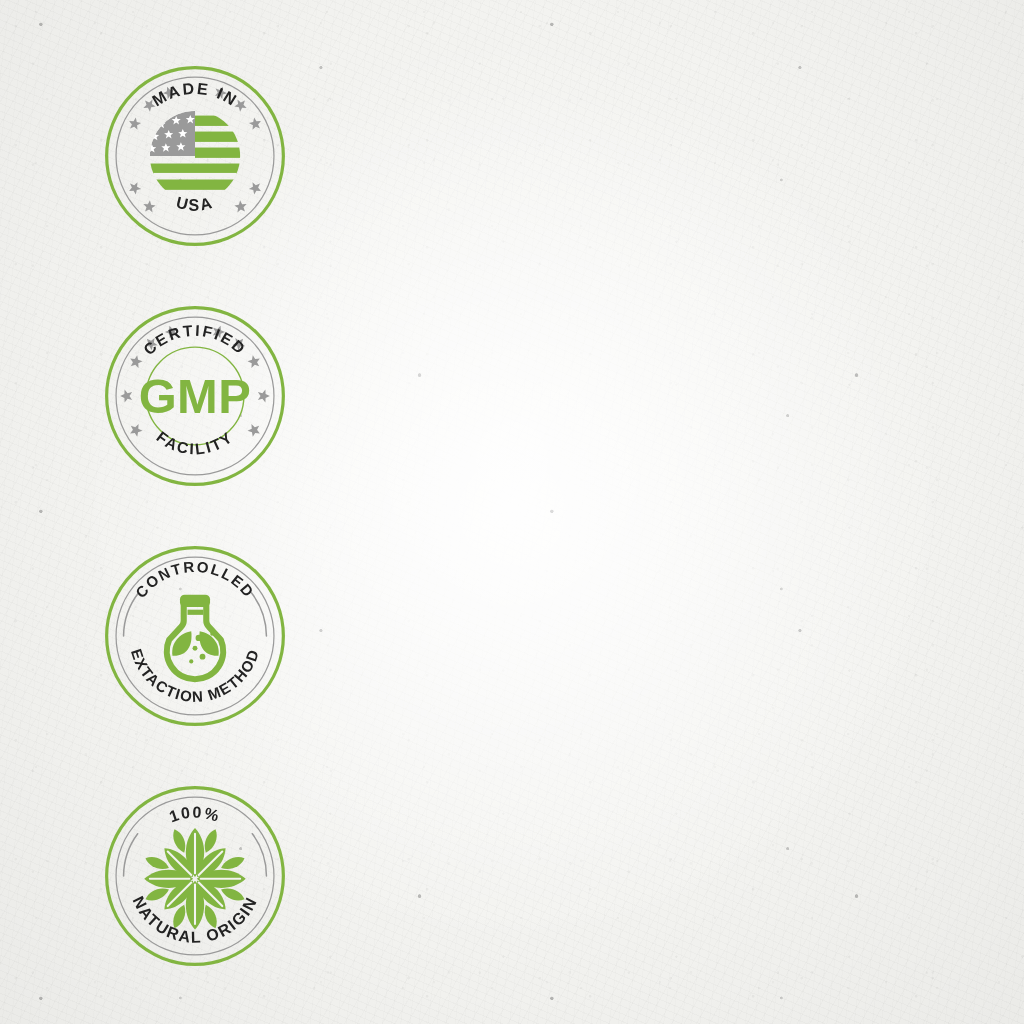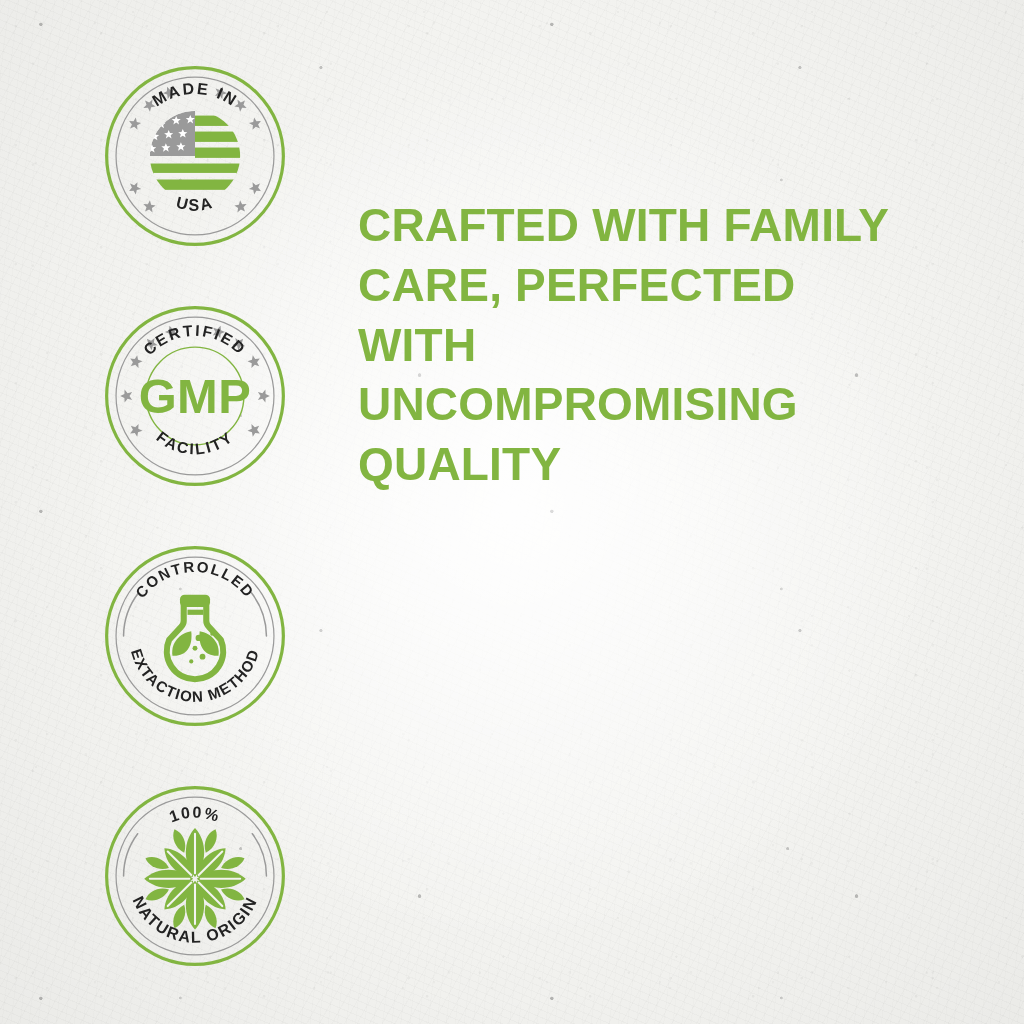--- a/index.html
+++ b/index.html
@@ -370,18 +370,17 @@
         </text>
         <text font-family="'Liberation Sans',sans-serif" font-size="17" font-weight="700" fill="#232323" letter-spacing="1.8">
           <textPath href="#arcBot4" startOffset="50%" text-anchor="middle">NATURAL ORIGIN</textPath>
         </text>
       </svg>
     </div>
 
   </div>
 
   <div id="content">
-    <h1 id="headline">CRAFTED WITH FAMILY CARE, PERFECTED WITH UNCOMPROMISING QUALITY</h1>
     <div id="paragraphs">
       </div>
   </div>
 
 </div>
 
 </body></html>

